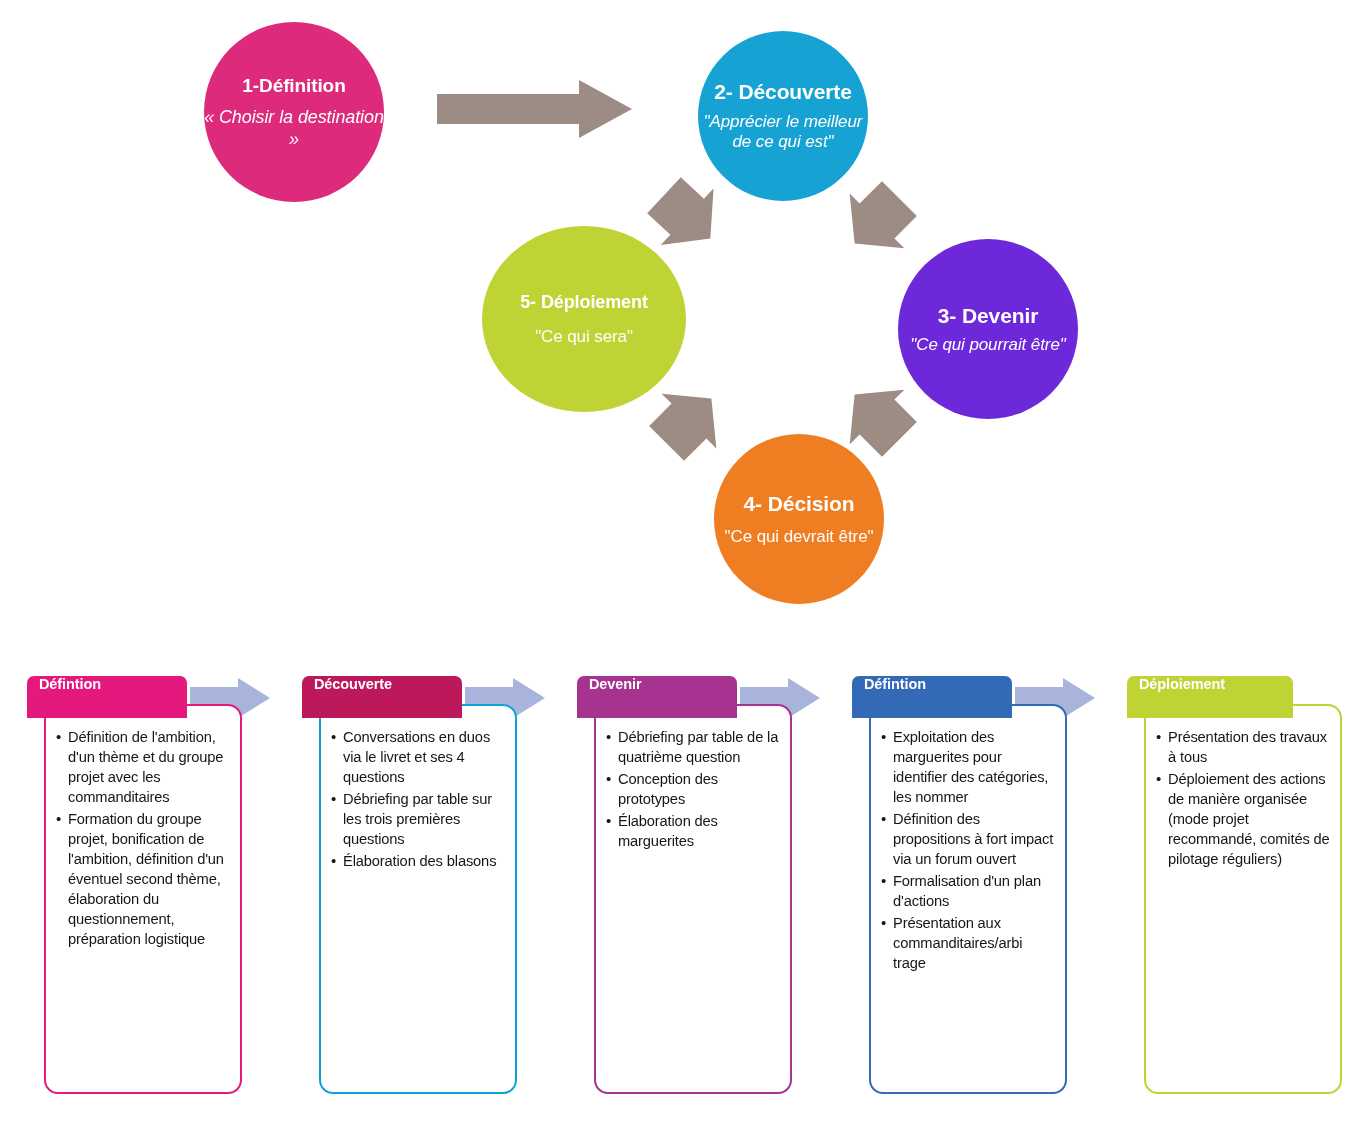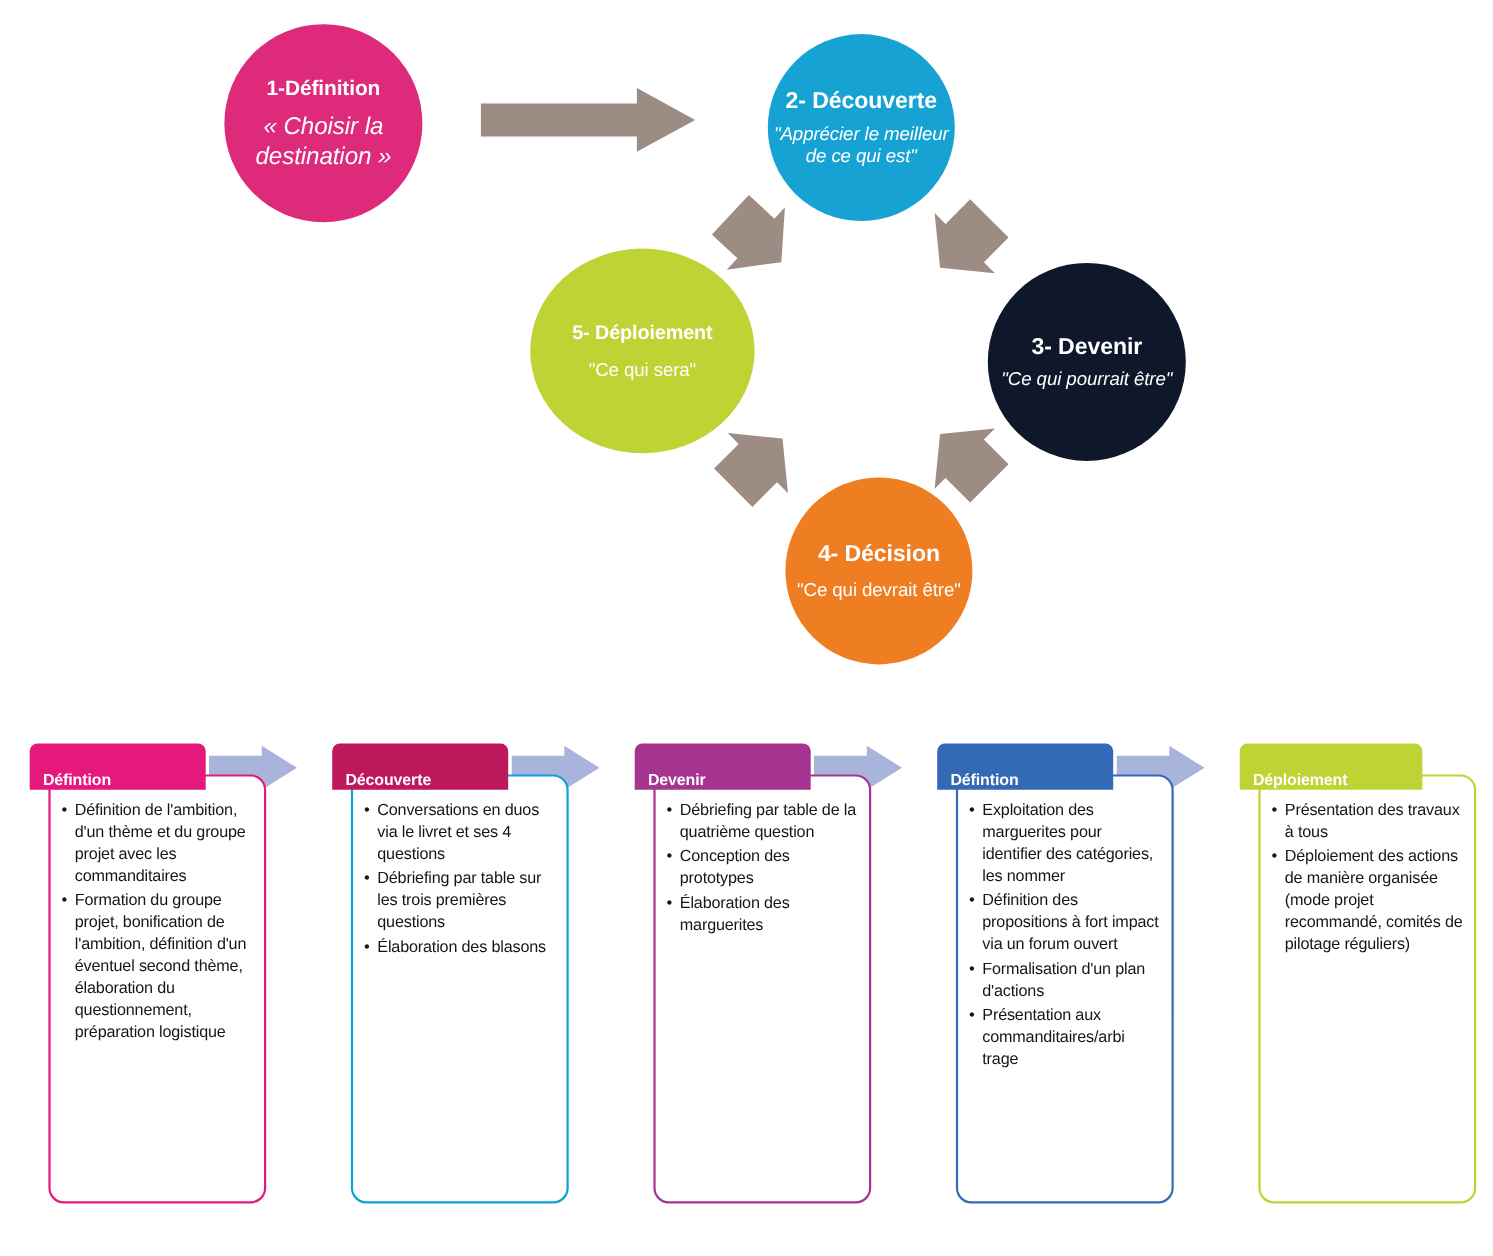--- a/index.html
+++ b/index.html
@@ -49,21 +49,21 @@
   }
 
   
   #node-definition   { left: 204px;  top: 22px;  width: 180px; height: 180px; }
   #node-decouverte   { left: 698px;  top: 31px;  width: 170px; height: 170px; }
   #node-devenir      { left: 898px;  top: 239px; width: 180px; height: 180px; }
   #node-decision     { left: 714px;  top: 434px; width: 170px; height: 170px; }
   #node-deploiement  { left: 482px;  top: 226px; width: 204px; height: 186px; }
 
   #node-definition .node-title { font-size: 19px; }
-  #node-definition .node-sub   { font-size: 22px; }
+  #node-definition .node-sub   { font-size: 18px; }
   #node-deploiement .node-title{ font-size: 18px; }
   #node-deploiement .node-sub  { font-style: normal; font-size: 17px; margin-top: 14px; }
   #node-decision .node-sub     { font-style: normal; }
   #node-decouverte .node-sub   { margin-top: 6px; }
   #node-devenir .node-sub      { margin-top: 6px; }
 
   
   .cyc-arrow {
     position: absolute;
     width: 88px;
@@ -101,21 +101,21 @@
     height: 420px;
   }
   .card-tab {
     position: absolute;
     left: 0;
     top: 0;
     width: 160px;
     height: 42px;
     border-radius: 7px 7px 0 0;
     display: flex;
-    align-items: flex-end;
+    align-items: flex-start;
     padding-left: 12px;
     box-sizing: border-box;
     z-index: 3;
   }
   .card-tab-label {
     color: #ffffff;
     font-weight: bold;
     font-size: 14.5px;
     letter-spacing: -0.1px;
   }
@@ -184,21 +184,21 @@
   <div class="node" id="node-definition" style="background: rgb(221, 42, 123);">
     <div class="node-title">1-Définition</div>
     <div class="node-sub">« Choisir la destination »</div>
   </div>
 
   <div class="node" id="node-decouverte" style="background: rgb(22, 163, 211);">
     <div class="node-title">2- Découverte</div>
     <div class="node-sub">"Apprécier le meilleur de ce qui est"</div>
   </div>
 
-  <div class="node" id="node-devenir" style="background: #0f172a;">
+  <div class="node" id="node-devenir" style="background: #6d28d9;">
     <div class="node-title">3- Devenir</div>
     <div class="node-sub">"Ce qui pourrait être"</div>
   </div>
 
   <div class="node" id="node-decision" style="background: rgb(239, 125, 34);">
     <div class="node-title">4- Décision</div>
     <div class="node-sub">"Ce qui devrait être"</div>
   </div>
 
   <div class="node" id="node-deploiement" style="background: rgb(192, 211, 53);">

